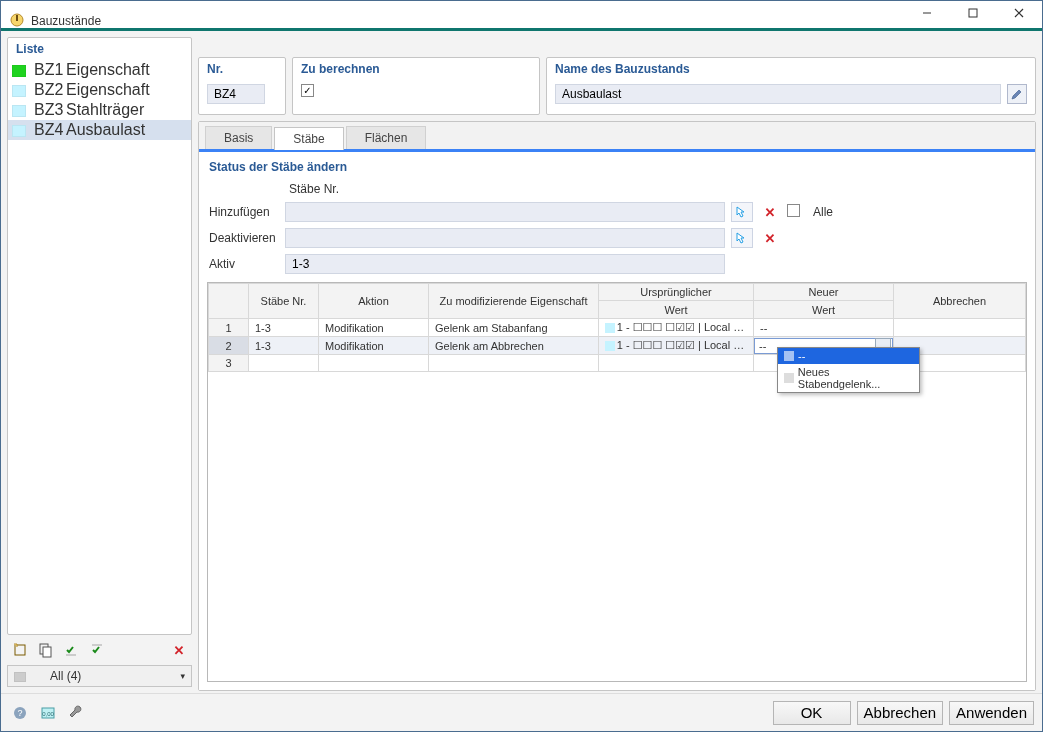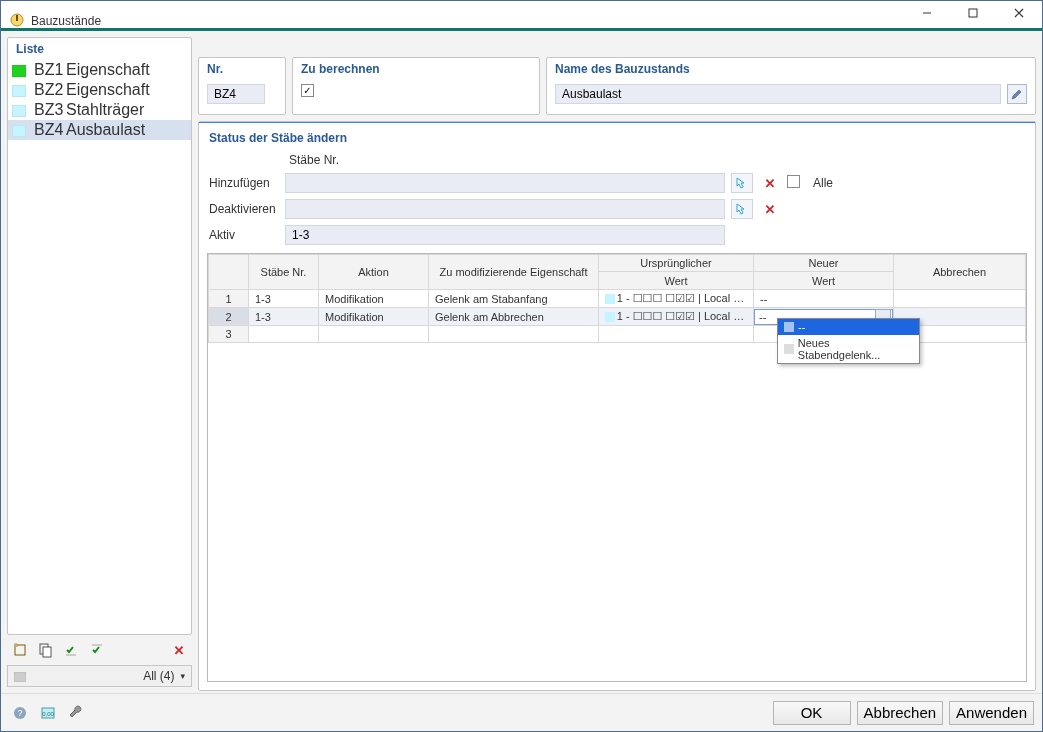--- a/index.html
+++ b/index.html
@@ -217,21 +217,21 @@
     cursor: pointer;
   }
   .tab.active {
     background: #fff;
     border-color: #c5c5c5;
     position: relative;
     top: 1px;
   }
   .tabcontent {
     flex: 1;
-    border-top: 1px solid #3b82f6;
+    border-top: 3px solid #3b82f6;
     background: #fff;
     padding: 8px;
     display: flex;
     flex-direction: column;
     gap: 8px;
     overflow: hidden;
   }
 
   .section-title {
     font-weight: bold;
@@ -508,21 +508,21 @@
           <div class="tbtn">
             <span class="xred">✕</span>
           </div>
         </div>
 
         <div class="left-filter">
           <div class="filter-select" style="display:flex;align-items:center;">
             <span style="position:absolute;left:6px;">
               <span class="swatch" style="background:#ccc;width:12px;height:10px;"></span>
             </span>
-            <span style="flex:1;padding-left:12px;text-align:right;">All (4)</span>
+            <span style="flex:1;padding-left:12px;">All (4)</span>
             <span style="padding:0 6px;font-size:9px;">▾</span>
           </div>
         </div>
       </div>
 
       <div class="right-panel">
 
         <div class="top-row">
           <div class="group nr-box">
             <div class="group-header">Nr.</div>
@@ -543,20 +543,25 @@
               <div class="edit-icon-btn">
                 <svg width="12" height="12" viewBox="0 0 12 12">
                     <path d="M1 11 l1 -3 l6 -6 l2 2 l-6 6 z" fill="#6a85b5" stroke="#3a5a8a" stroke-width="0.6"></path>
                   </svg>
               </div>
             </div>
           </div>
         </div>
 
         <div class="tabs-wrap">
+          <div class="tabbar">
+            <div class="tab">Basis</div>
+            <div class="tab active">Stäbe</div>
+            <div class="tab">Flächen</div>
+          </div>
           <div class="tabcontent">
 
             <div class="section-title">Status der Stäbe ändern</div>
 
             <div class="status-grid">
               <div></div>
               <div class="lbl" style="padding-left:4px;">Stäbe Nr.</div>
               <div></div>
                 <div></div>
                 <div></div>

